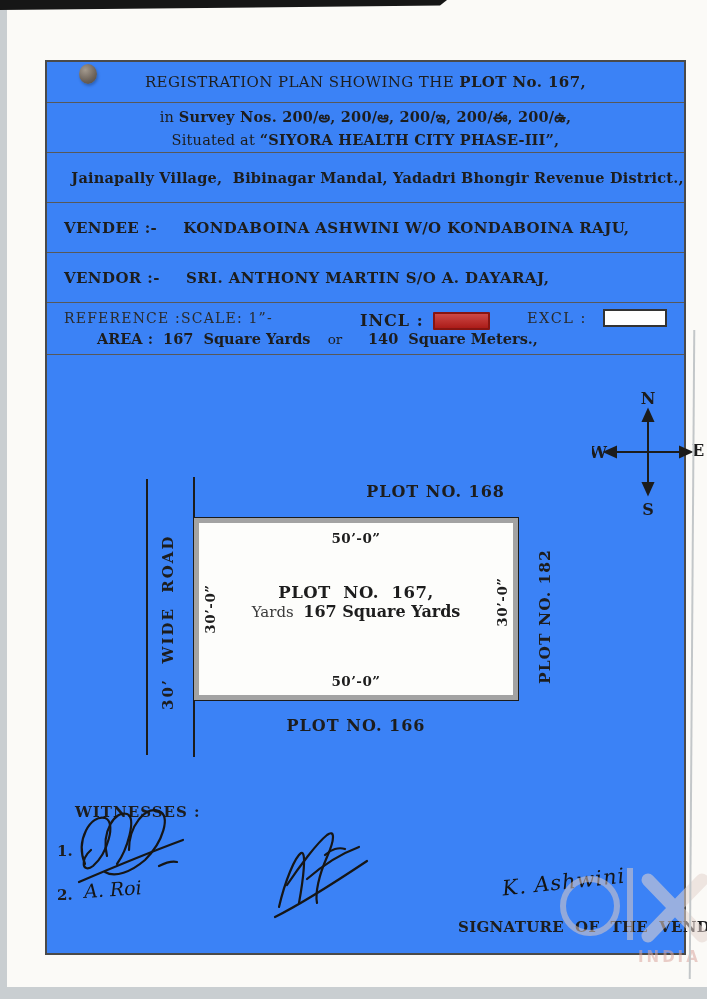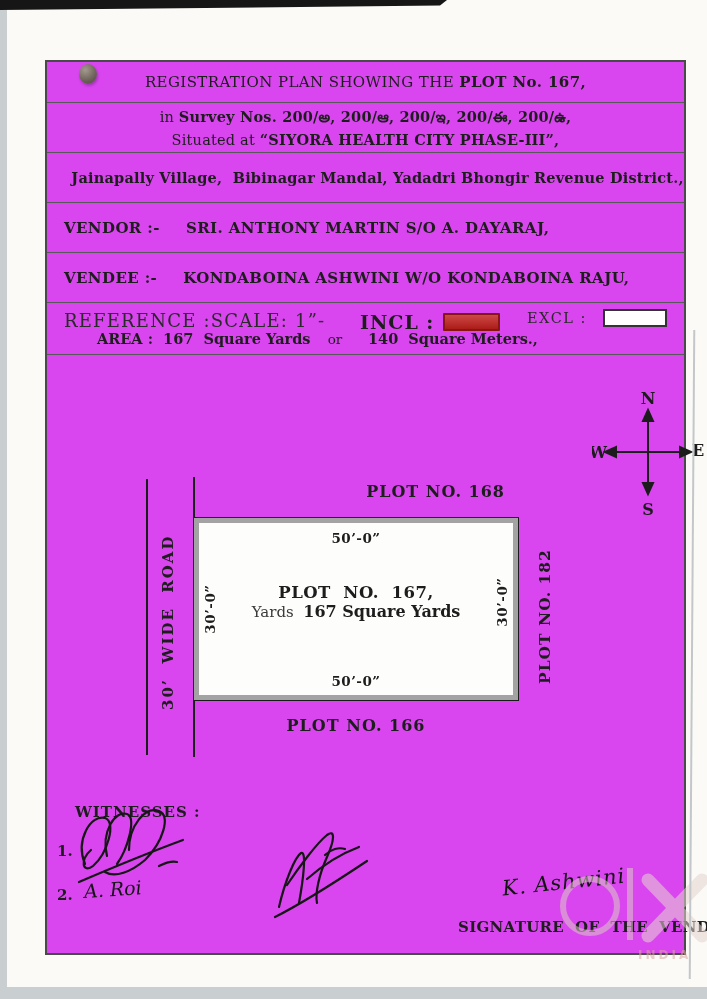--- a/index.html
+++ b/index.html
@@ -23,41 +23,41 @@
     background:#c3c7c9;transform:rotate(.4deg);
   }
   .pin{
     position:absolute;left:72px;top:64px;width:18px;height:20px;
     border-radius:50%;
     background:radial-gradient(circle at 35% 30%,#a49a8e,#6b6158 60%,#4e4740);
     box-shadow:1px 2px 3px rgba(0,0,0,.25);
   }
   .doc{
     position:absolute;left:38px;top:60px;width:641px;height:895px;
-    border:2px solid #4a4a4a;background:#d946ef;box-sizing:border-box;
+    border:2px solid #4a4a4a;background:#3b82f6;box-sizing:border-box;
   }
   .row{box-sizing:border-box;border-bottom:1.6px solid #585858;position:relative;}
   .r1{height:41px;display:flex;align-items:center;justify-content:center;}
   .r2{height:50px;display:flex;flex-direction:column;align-items:center;justify-content:center;gap:2px;}
   .r3{height:50px;display:flex;align-items:center;justify-content:center;}
   .r4,.r5{height:50px;display:flex;align-items:center;padding-left:17px;}
   .r6{height:52px;}
   .r7{height:694px;border-bottom:none;position:relative;}
   .b{font-weight:bold;}
   .fs15{font-size:15px;letter-spacing:.4px;}
   .fs14{font-size:14.5px;letter-spacing:.2px;}
   .ws{white-space:pre;margin-left:24px;}
   .vlabel{margin-right:26px;}
   
-  .ref-line1{position:absolute;left:17px;top:7px;font-size:18px;letter-spacing:1.2px;color:#2a2a2a;}
+  .ref-line1{position:absolute;left:17px;top:7px;font-size:14px;letter-spacing:1.2px;color:#2a2a2a;}
   .ref-line2{position:absolute;left:50px;top:27px;font-size:14.5px;white-space:pre;}
   .ref-or{font-weight:normal;font-size:13.5px;}
   .incl-grp{position:absolute;left:313px;top:8px;display:flex;align-items:center;gap:9px;}
   .excl-grp{position:absolute;left:480px;top:6px;display:flex;align-items:center;gap:16px;}
-  .incl-label{font-size:19px;letter-spacing:1px;}
+  .incl-label{font-size:16px;letter-spacing:1px;}
   .excl-label{font-size:14.5px;letter-spacing:1.5px;font-weight:normal;color:#2a2a2a;}
   .sw-incl{width:53px;height:14px;background:#c3201c;border:2.5px solid #871511;border-radius:1px;
            background-image:linear-gradient(180deg,rgba(255,255,255,.18),rgba(0,0,0,.12));}
   .sw-excl{width:60px;height:14px;background:#fff;border:2px solid #333;}
   
   .compass{position:absolute;left:545px;top:33px;}
   .roadline{position:absolute;width:2.4px;background:#1c1c1c;}
   .rl1{left:99px;top:124px;height:276px;}
   .rl2{left:146px;top:122px;height:280px;}
   .road-label{
@@ -96,21 +96,21 @@
   .sig-vendor{position:absolute;left:218px;top:468px;}
   .hand{font-style:italic;color:#141414;}
   .w2name{position:absolute;left:37px;top:523px;font-size:19px;transform:rotate(-4deg);}
   .vendeename{position:absolute;left:455px;top:515px;font-size:21px;transform:rotate(-6deg);letter-spacing:1px;}
   .sig-label{position:absolute;top:563px;font-weight:bold;font-size:15px;white-space:pre;letter-spacing:.3px;}
   .sl-vendor{left:167px;}
   .sl-vendee{left:411px;}
   
   .watermark{position:absolute;left:545px;top:858px;opacity:.55;}
   .wm-sub{position:absolute;left:86px;top:90px;font-family:"DejaVu Sans",sans-serif;
-          font-size:12px;letter-spacing:3px;color:#dba8a0;font-weight:bold;}
+          font-size:15px;letter-spacing:3px;color:#dba8a0;font-weight:bold;}
 </style>
 </head>
 <body>
 
 <div class="page">
 
   <div class="doc">
 
     <div class="row r1">
       <span class="fs15"><span>REGISTRATION PLAN SHOWING THE </span><span class="b">PLOT No. 167,</span></span>
@@ -118,28 +118,28 @@
 
     <div class="row r2">
       <span class="fs14"><span>in </span><span class="b">Survey Nos. 200/అ, 200/ఆ, 200/ఇ, 200/ఈ, 200/ఉ,</span></span>
       <span class="fs14"><span>Situated at </span><span class="b">“SIYORA HEALTH CITY PHASE-III”,</span></span>
     </div>
 
     <div class="row r3">
       <span class="fs14 b ws">Jainapally Village,  Bibinagar Mandal, Yadadri Bhongir Revenue District.,</span>
     </div>
 
+    <div class="row r5">
+      <span class="fs15 b vlabel">VENDEE :-</span>
+      <span class="fs15 b">KONDABOINA ASHWINI W/O KONDABOINA RAJU,</span>
+    </div>
+
     <div class="row r4">
       <span class="fs15 b vlabel">VENDOR :-</span>
       <span class="fs15 b">SRI. ANTHONY MARTIN S/O A. DAYARAJ,</span>
-    </div>
-
-    <div class="row r5">
-      <span class="fs15 b vlabel">VENDEE :-</span>
-      <span class="fs15 b">KONDABOINA ASHWINI W/O KONDABOINA RAJU,</span>
     </div>
 
     <div class="row r6">
       <span class="ref-line1">REFERENCE :SCALE: 1”-</span>
       <span class="ref-line2"><span class="b">AREA :  </span><span class="b">167  Square Yards</span><span class="ref-or">    or      </span><span class="b">140  Square Meters.,</span></span>
       <span class="incl-grp">
         <span class="b incl-label">INCL :</span>
         <span class="sw-incl"></span>
       </span>
       <span class="excl-grp">

